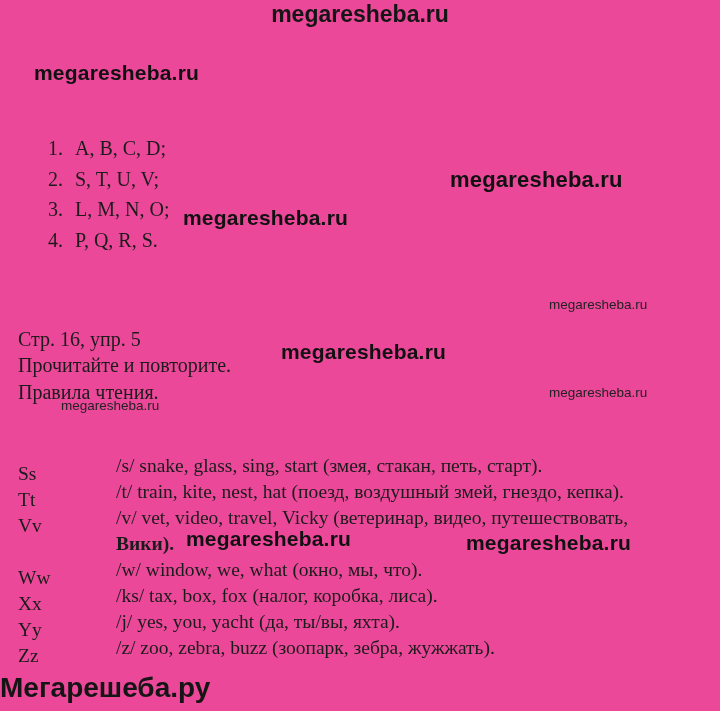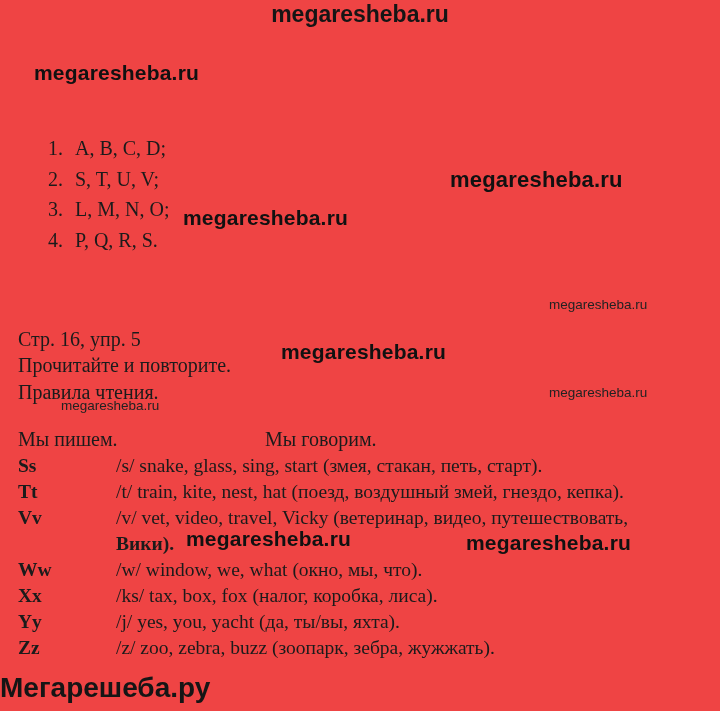--- a/index.html
+++ b/index.html
@@ -4,21 +4,21 @@
 <style>
   html, body {
     margin: 0;
     padding: 0;
     background: #ffffff;
   }
   .page {
     position: relative;
     width: 720px;
     height: 711px;
-    background: #ef4444;
+    background: #ec4899;
     color: #1b1b1b;
     overflow: hidden;
   }
   .abs { position: absolute; white-space: nowrap; }
   .serif {
     font-family: "Liberation Serif", serif;
     font-size: 20px;
     line-height: 24px;
     color: #1b1b1b;
   }
@@ -54,21 +54,21 @@
     color: #222222;
   }
   .answer-list { left: 48px; top: 137px; }
   .answer-list .list-item {
     display: flex;
     height: 30.5px;
     align-items: flex-start;
     line-height: 22px;
   }
   .answer-list .num { width: 27px; }
-  .table-row .row-letter { position: absolute; left: 18px; top: 0; font-weight: bold; }
+  .table-row .row-letter { position: absolute; left: 18px; top: 8px; }
   .table-row .row-text { position: absolute; left: 116px; top: 0; }
   .table-text { font-size: 19.5px; line-height: 26px; }
   .col-say { left: 265px; top: 0; position: absolute; }
 </style>
 </head>
 <body>
 
 <div class="page">
 
   <div class="brand-top">megaresheba.ru</div>
@@ -98,24 +98,20 @@
   <div class="abs wm-bold" style="left:183px; top:206px;">megaresheba.ru</div>
   <div class="abs wm-small" style="left:549px; top:297px;">megaresheba.ru</div>
 
   <div class="abs serif" style="left:18px; top:327px;">Стр. 16, упр. 5</div>
   <div class="abs wm-bold" style="left:281px; top:340px;">megaresheba.ru</div>
   <div class="abs serif" style="left:18px; top:353px;">Прочитайте и повторите.</div>
   <div class="abs serif" style="left:18px; top:380px;">Правила чтения.</div>
   <div class="abs wm-small" style="left:549px; top:385px;">megaresheba.ru</div>
   <div class="abs wm-small" style="left:61px; top:398px;">megaresheba.ru</div>
 
-  <div class="abs serif" style="left:0; top:427px; width:720px; height:16px;">
-    <span class="abs" style="left:18px; top:0;">Мы пишем.</span>
-    <span class="col-say">Мы говорим.</span>
-  </div>
 
   <div class="abs serif table-row table-text" style="left:0; top:453px; width:720px;">
     <span class="row-letter">Ss</span>
     <span class="row-text">/s/ snake, glass, sing, start (змея, стакан, петь, старт).</span>
   </div>
   <div class="abs serif table-row table-text" style="left:0; top:479px; width:720px;">
     <span class="row-letter">Tt</span>
     <span class="row-text">/t/ train, kite, nest, hat (поезд, воздушный змей, гнездо, кепка).</span>
   </div>
   <div class="abs serif table-row table-text" style="left:0; top:505px; width:720px;">

